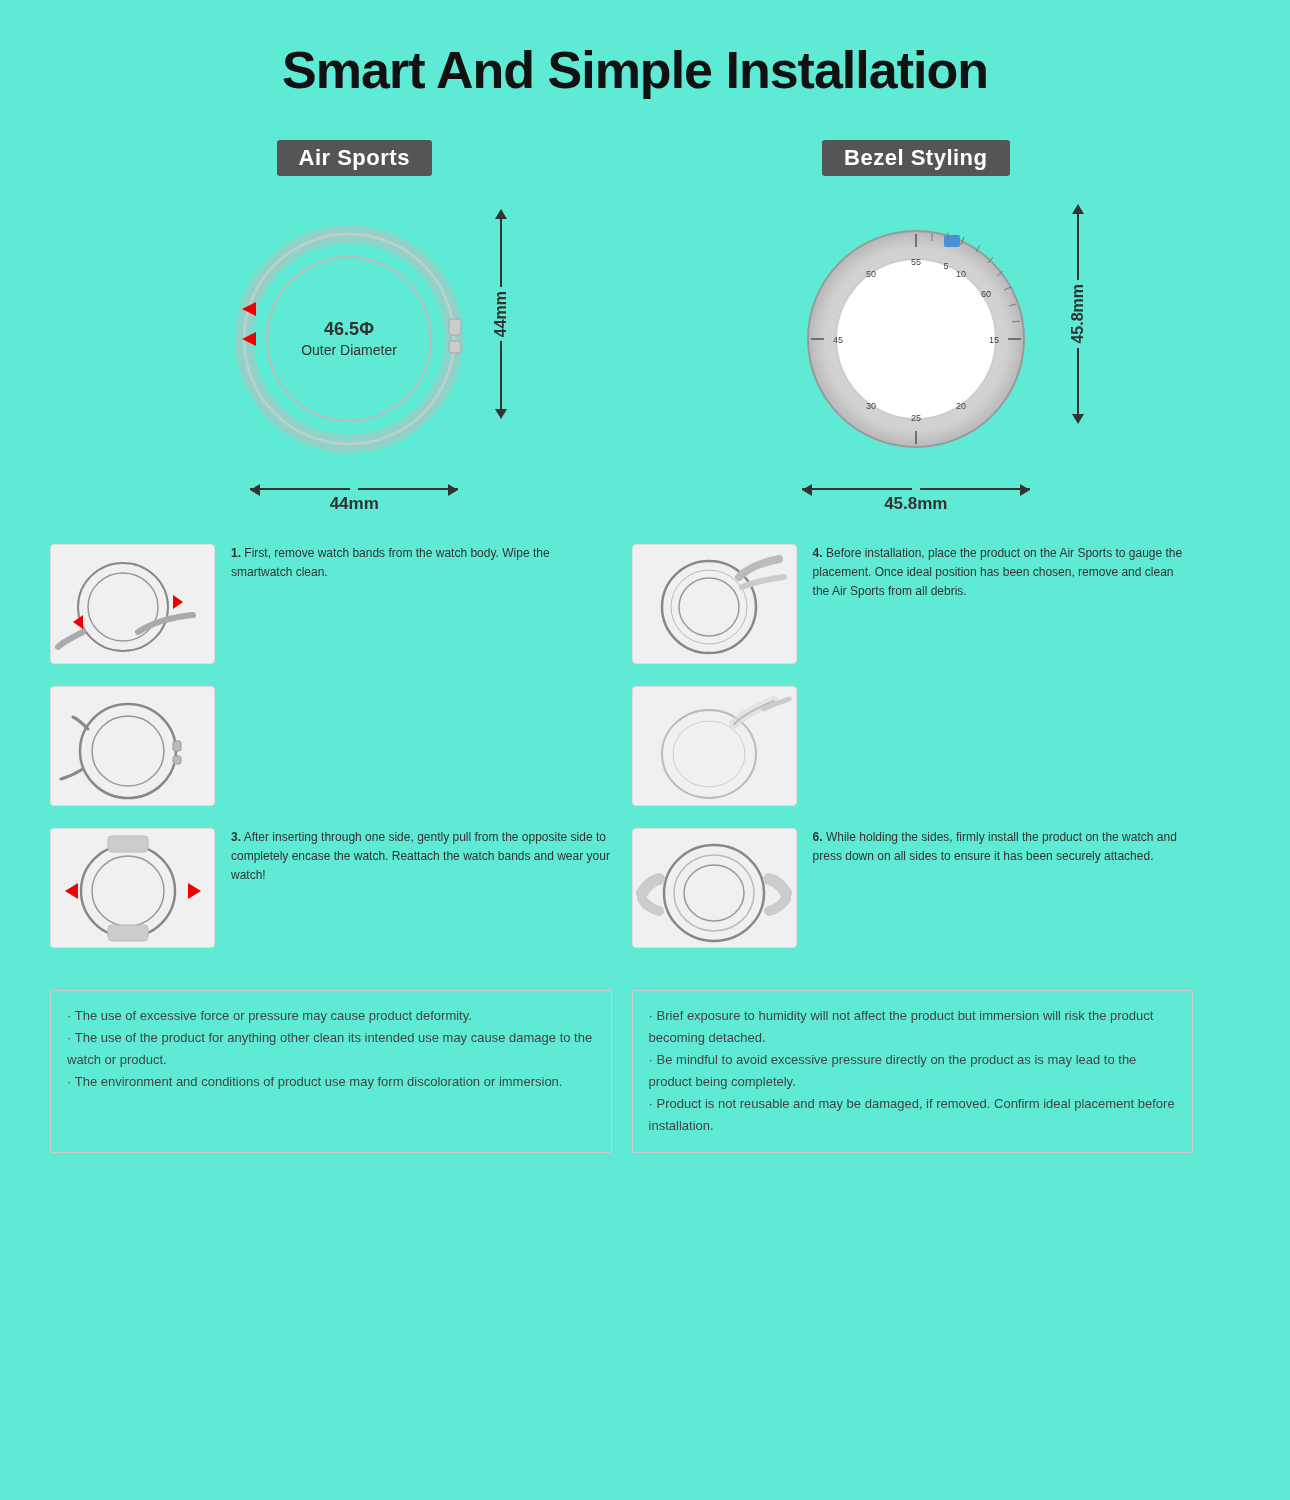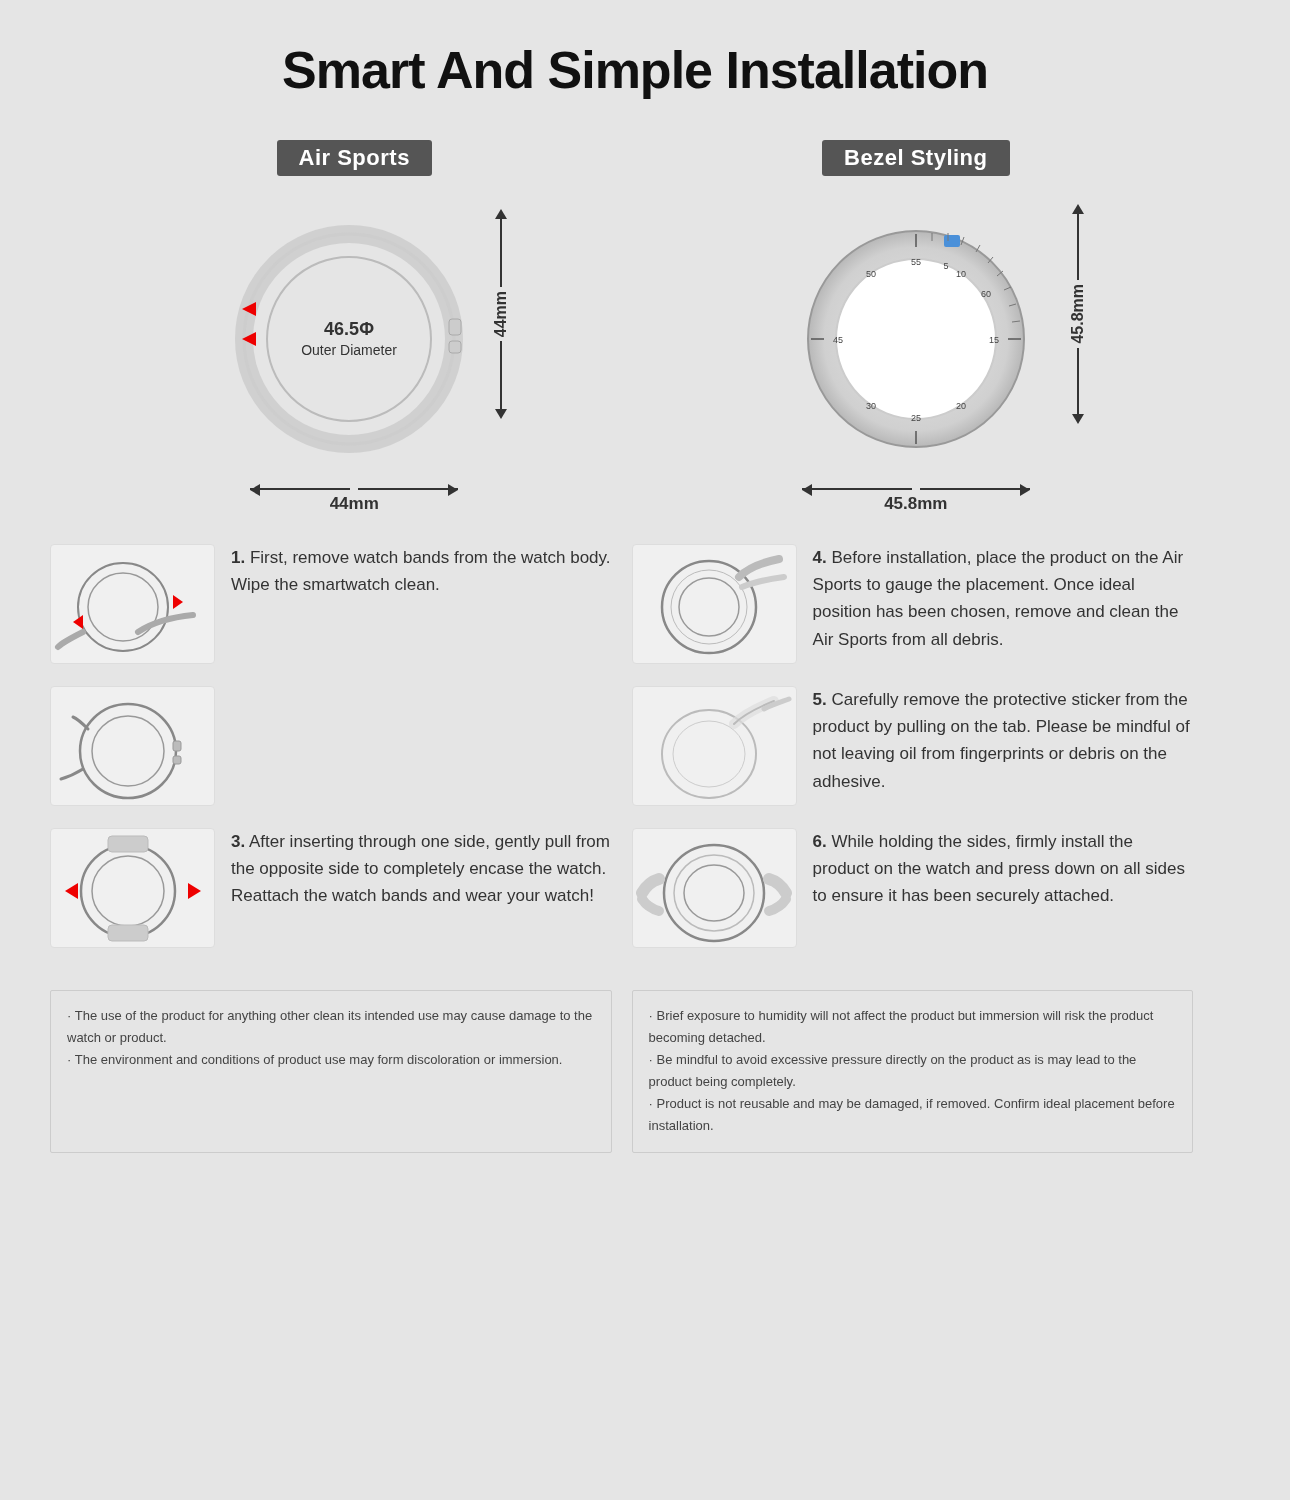--- a/index.html
+++ b/index.html
@@ -6,21 +6,21 @@
     body {
       background: #f5f5f5;
       font-family: Arial, sans-serif;
       width: 1290px;
       min-height: 1500px;
       background: #fff;
     }
     .page {
       width: 1290px;
       min-height: 1500px;
-      background: #e5e5e5;
+      background: #5eead4;
       padding: 40px 70px 40px 50px;
     }
     .main-title {
       text-align: center;
       font-size: 52px;
       font-weight: 900;
       color: #111;
       margin-bottom: 40px;
       letter-spacing: -1px;
     }
@@ -58,21 +58,21 @@
       border: 1px solid #ddd;
       border-radius: 4px;
       overflow: hidden;
       display: flex;
       align-items: center;
       justify-content: center;
       position: relative;
     }
     .step-text {
       flex: 1;
-      font-size: 17px;
+      font-size: 12px;
       color: #333;
       line-height: 1.6;
     }
     .step-num {
       font-weight: bold;
     }
     
     .notes-section {
       display: flex;
       gap: 20px;
@@ -336,24 +336,20 @@
 
             <ellipse cx="75" cy="65" rx="47" ry="44" fill="none" stroke="#bbb" stroke-width="2"></ellipse>
             <ellipse cx="75" cy="65" rx="36" ry="33" fill="none" stroke="#ccc" stroke-width="1"></ellipse>
 
             <path d="M 100 35 C 110 25 125 18 140 12" stroke="#ddd" stroke-width="10" fill="none" stroke-linecap="round" opacity="0.7"></path>
             <path d="M 100 35 C 110 25 125 18 140 12" stroke="#bbb" stroke-width="2" fill="none" stroke-linecap="round"></path>
 
             <path d="M 130 20 C 140 15 150 12 155 10" stroke="#ccc" stroke-width="5" fill="none" stroke-linecap="round"></path>
           </svg>
         </div>
-        <div class="step-text">
-          <span class="step-num">5.</span>
-          <span>Carefully remove the protective sticker from the product by pulling on the tab. Please be mindful of not leaving oil from fingerprints or debris on the adhesive.</span>
-        </div>
       </div>
 
       <div class="step-item">
         <div class="step-image">
           <svg width="160" height="115" viewBox="0 0 160 115">
             <rect width="160" height="115" fill="#f0f0f0"></rect>
 
             <ellipse cx="80" cy="62" rx="50" ry="48" fill="none" stroke="#888" stroke-width="2.5"></ellipse>
             <ellipse cx="80" cy="62" rx="40" ry="38" fill="none" stroke="#bbb" stroke-width="1.5"></ellipse>
             <ellipse cx="80" cy="62" rx="30" ry="28" fill="none" stroke="#999" stroke-width="1.5"></ellipse>
@@ -367,20 +363,21 @@
         <div class="step-text">
           <span class="step-num">6.</span>
           <span>While holding the sides, firmly install the product on the watch and press down on all sides to ensure it has been securely attached.</span>
         </div>
       </div>
     </div>
   </div>
 
   <div class="notes-section">
     <div class="notes-col">
+      <div class="note-item">The use of excessive force or pressure may cause product deformity.</div>
       <div class="note-item">The use of the product for anything other clean its intended use may cause damage to the watch or product.</div>
       <div class="note-item">The environment and conditions of product use may form discoloration or immersion.</div>
     </div>
     <div class="notes-col">
       <div class="note-item">Brief exposure to humidity will not affect the product but immersion will risk the product becoming detached.</div>
       <div class="note-item">Be mindful to avoid excessive pressure directly on the product as is may lead to the product being completely.</div>
       <div class="note-item">Product is not reusable and may be damaged, if removed. Confirm ideal placement before installation.</div>
     </div>
   </div>
 </div>

